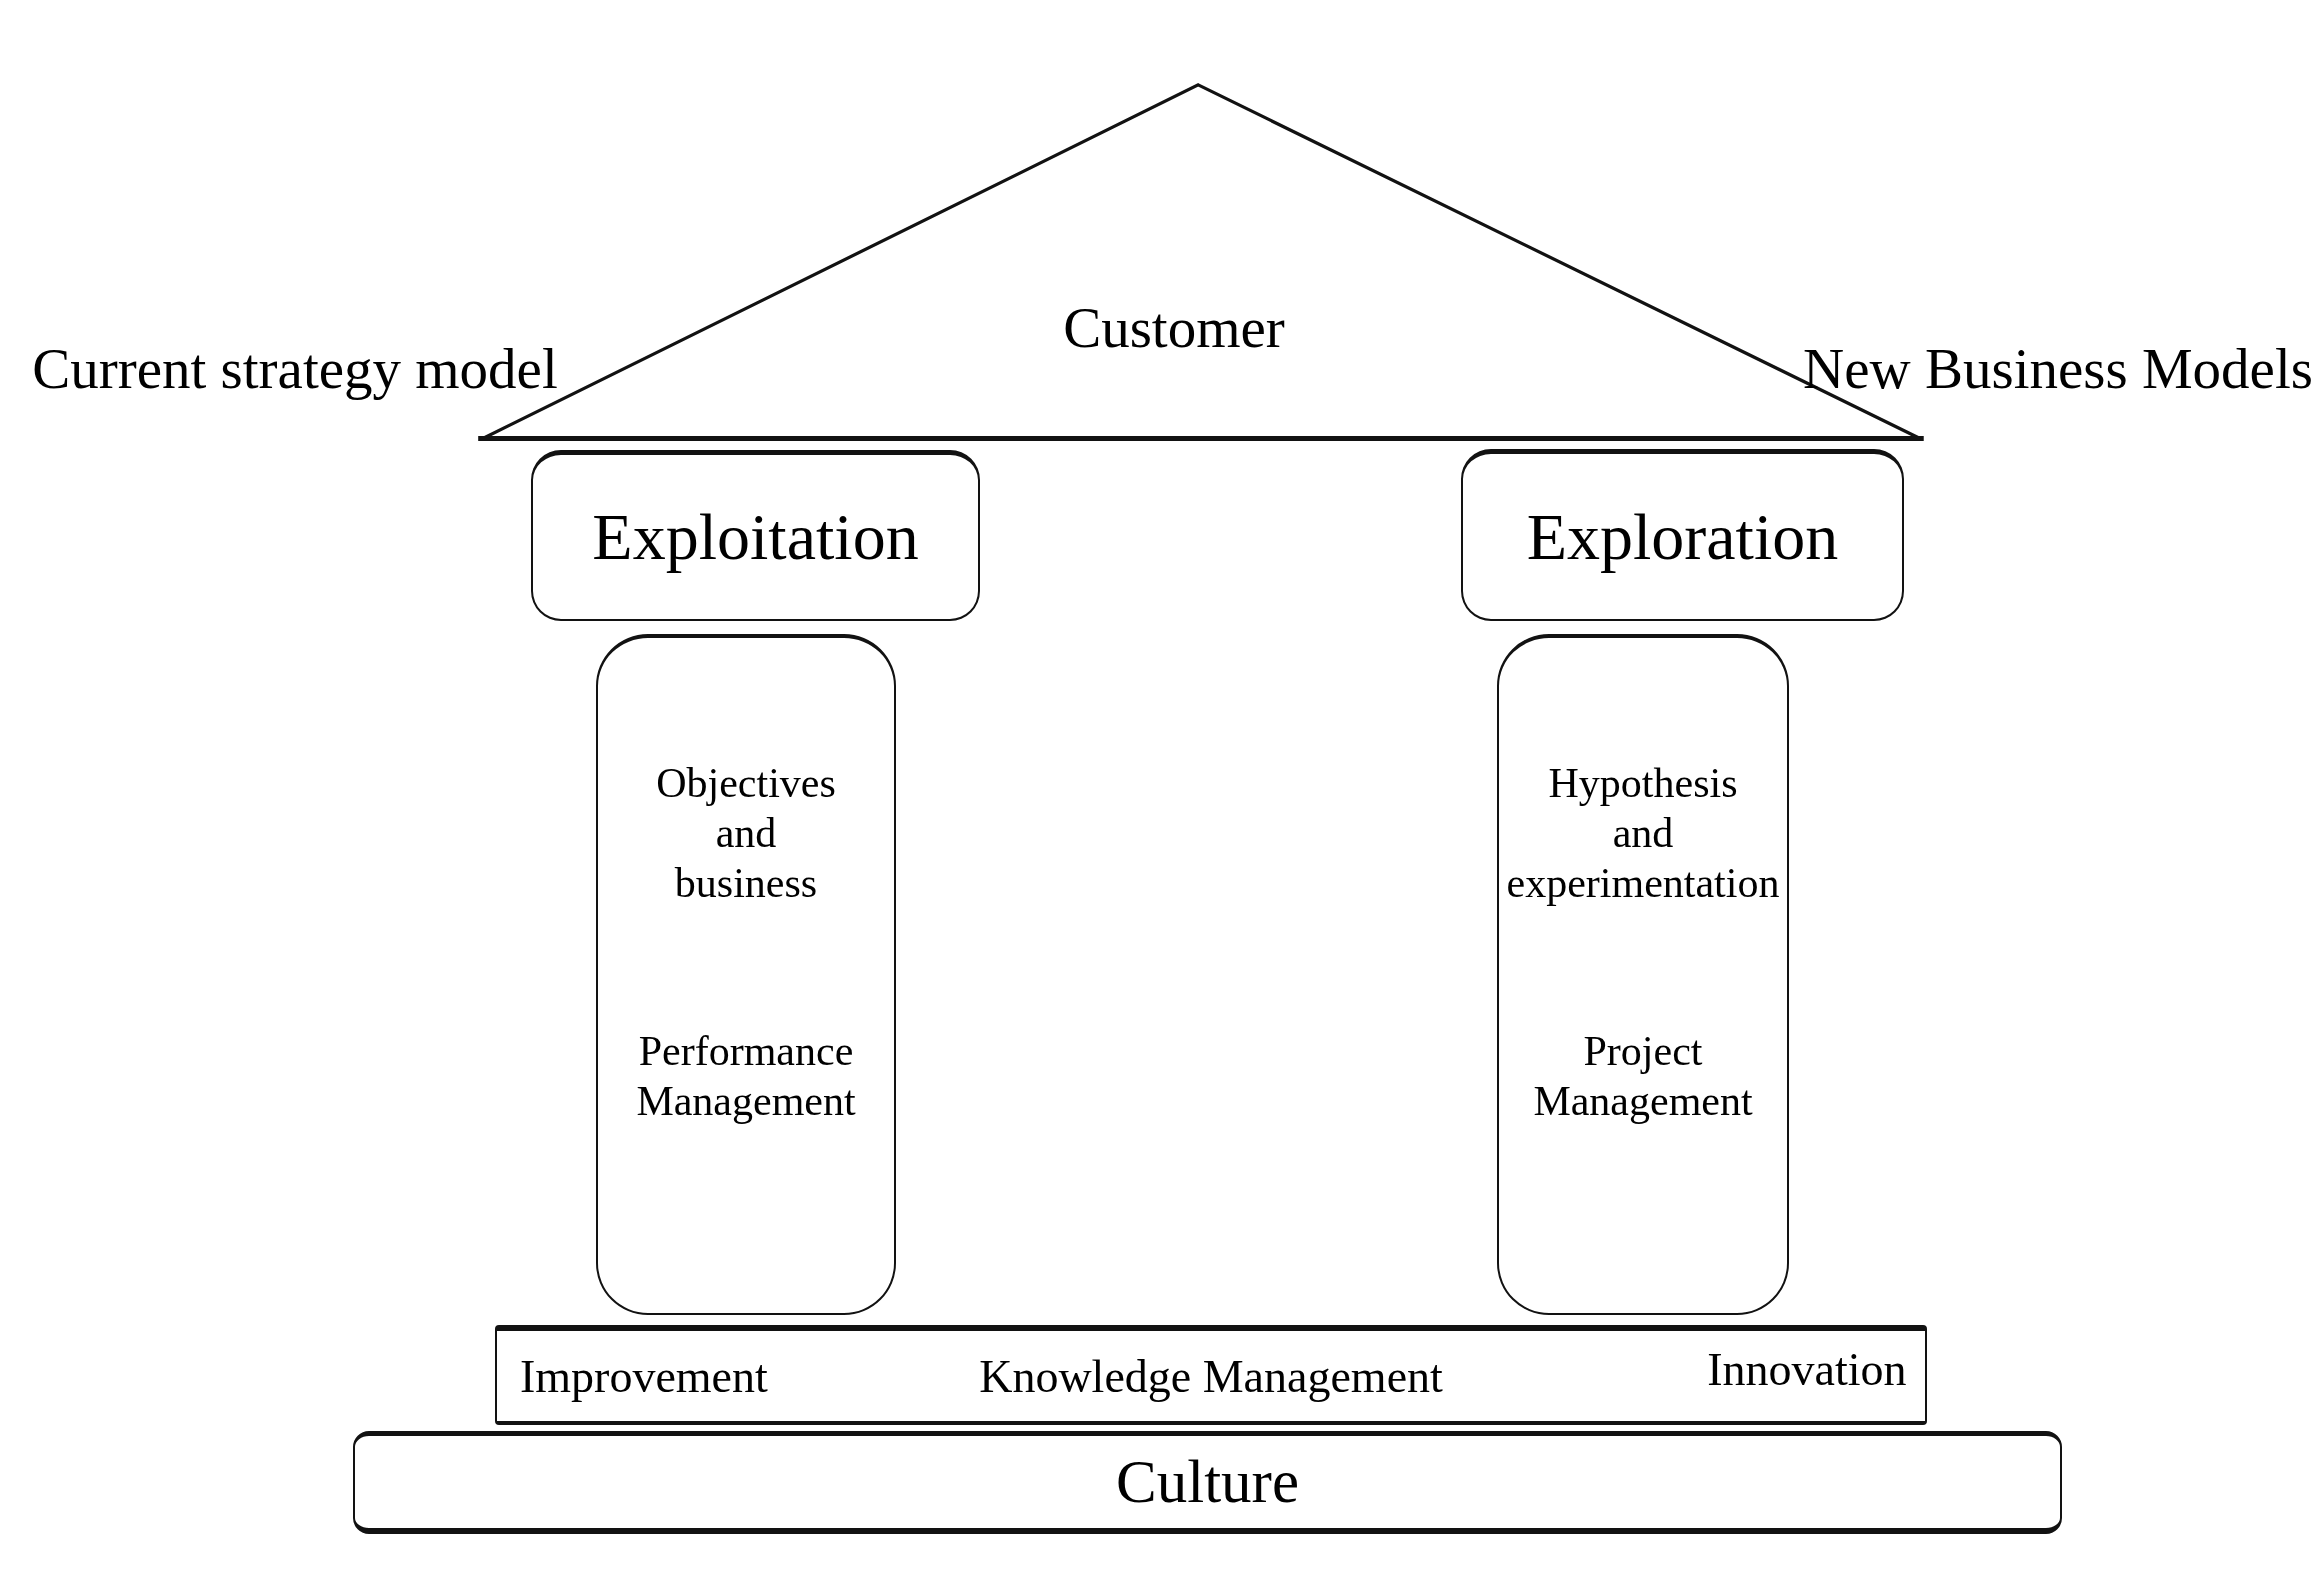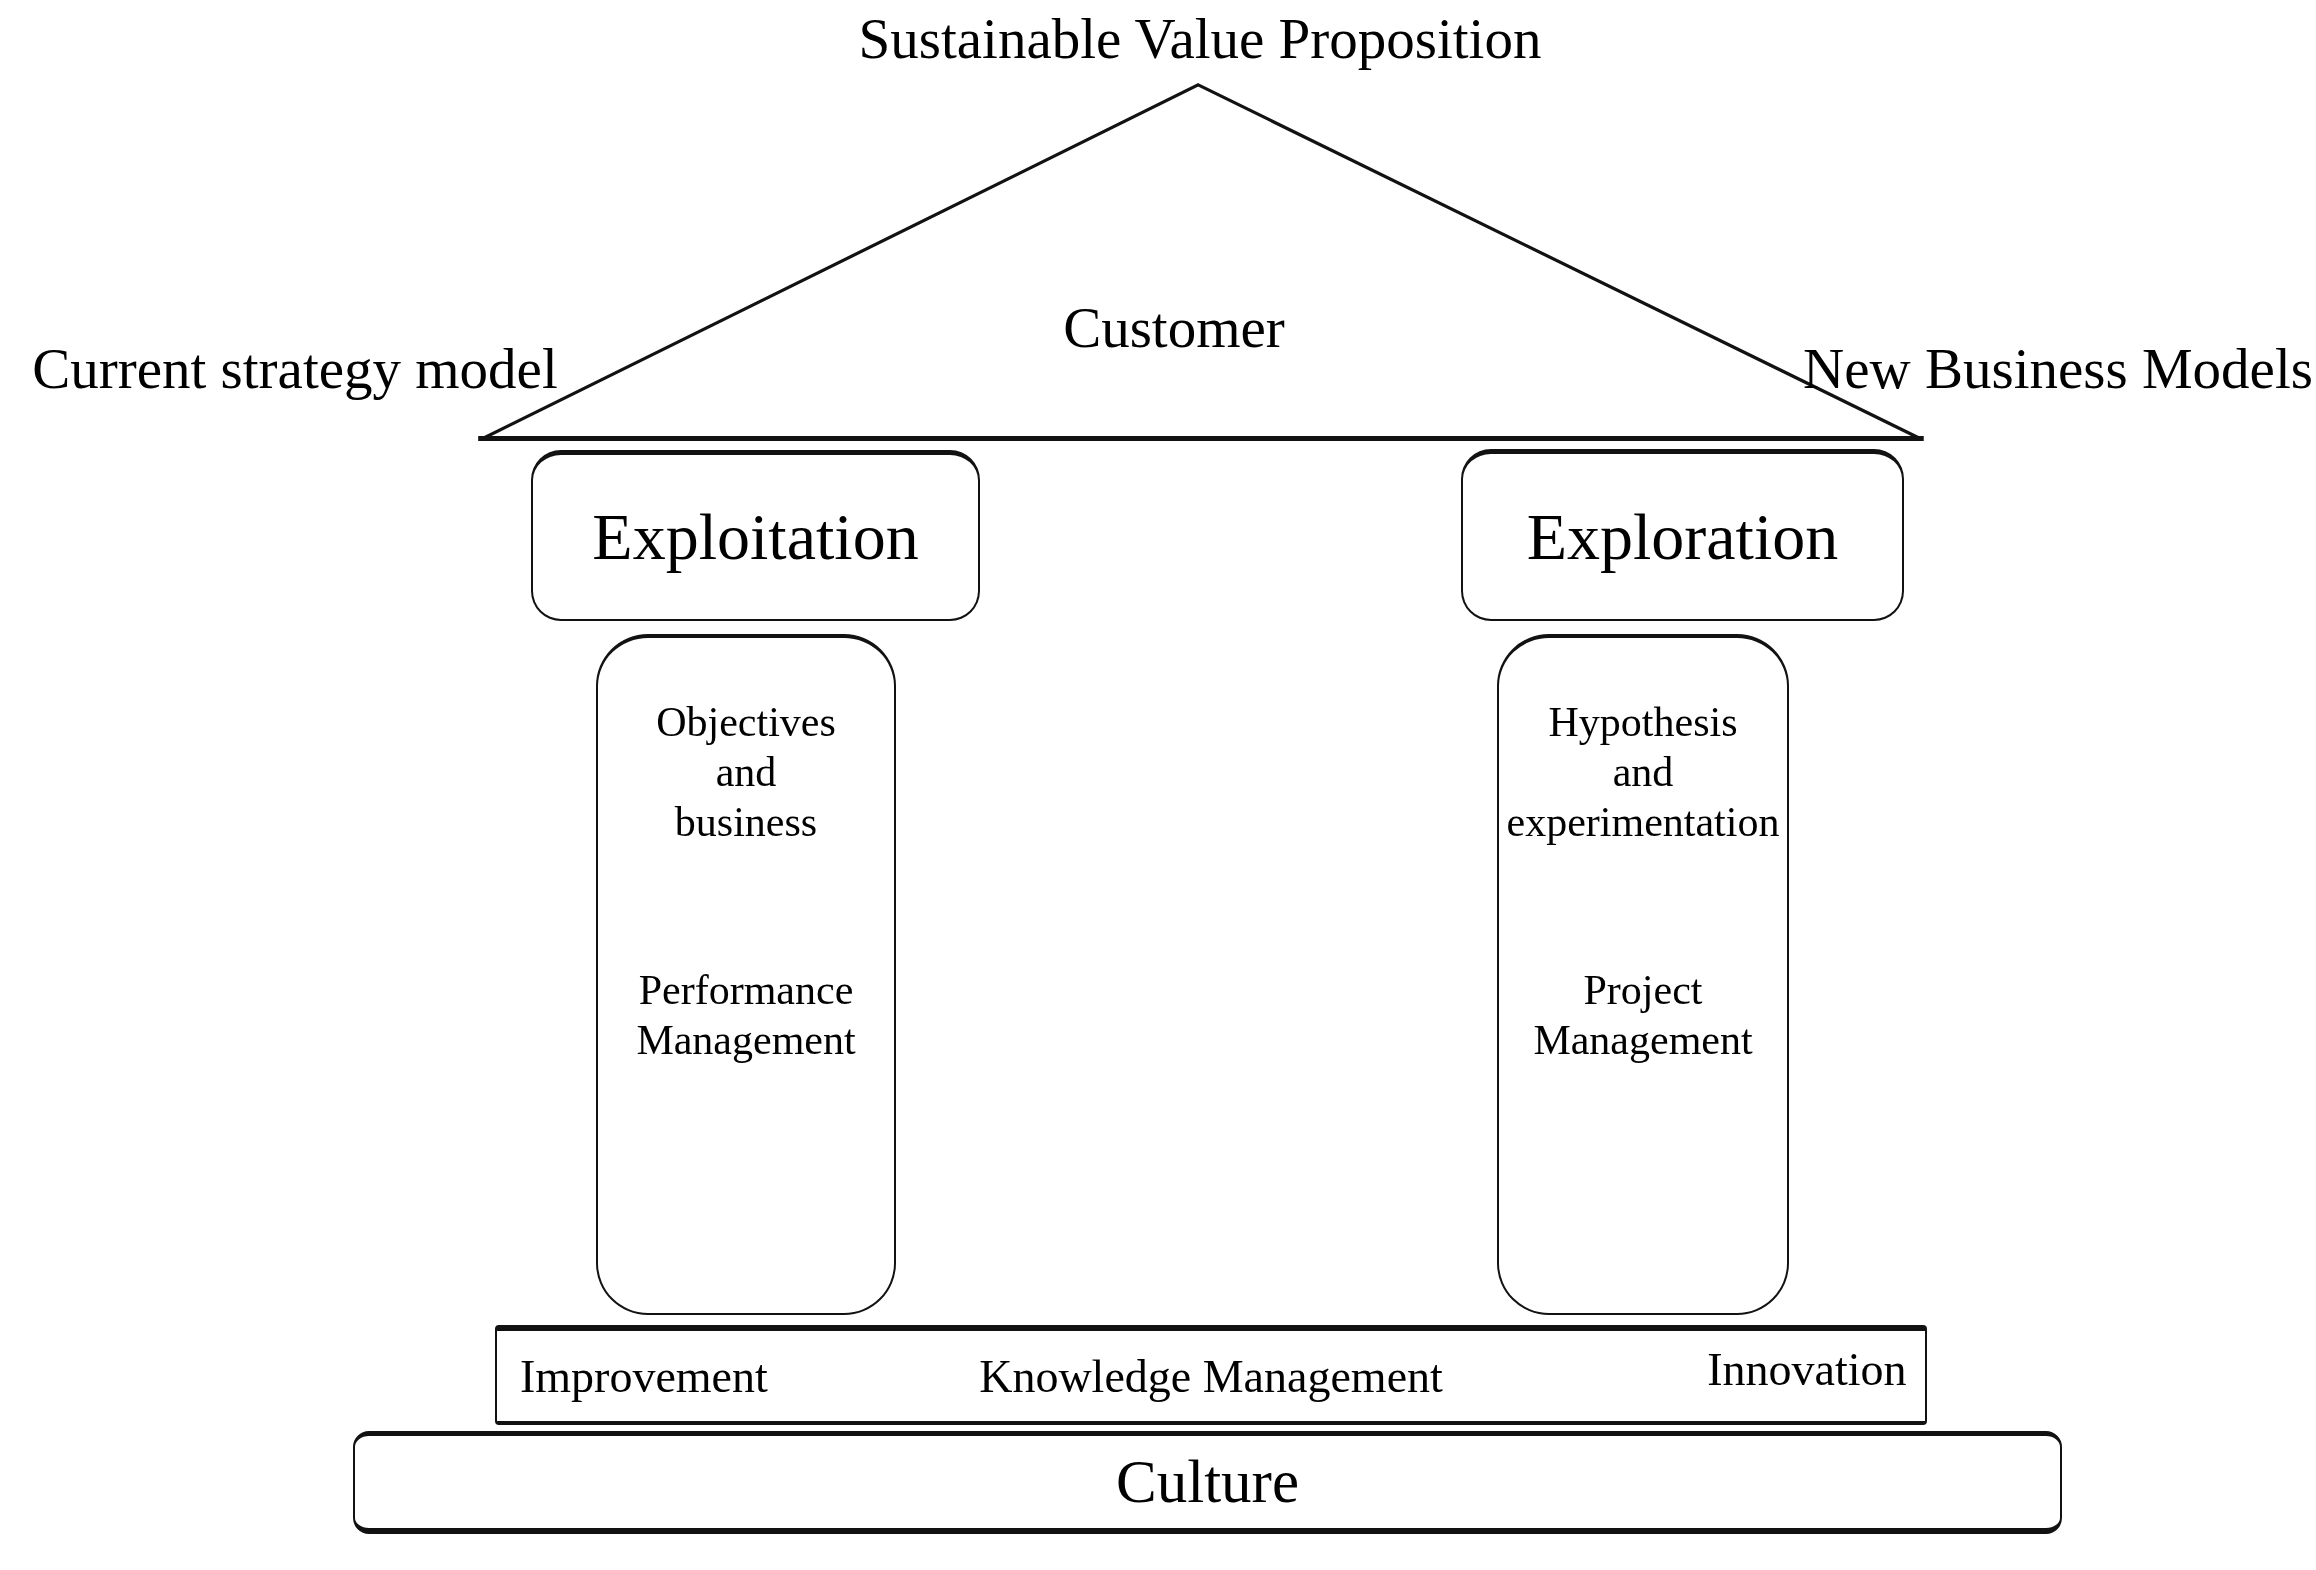--- a/index.html
+++ b/index.html
@@ -44,21 +44,21 @@
     border-top-width:4.6px;
     border-radius:52px;
     background:#fff;
     font-size:42px;
     line-height:50px;
     text-align:center;
     display:flex;flex-direction:column;align-items:center;
   }
   .pillar.left{left:596px;width:300px;}
   .pillar.right{left:1497px;width:292px;}
-  .pblock{margin-top:59px;}
+  .pblock{margin-top:120px;}
   .pblock.second{margin-top:118px;}
   .kbar{
     position:absolute;
     box-sizing:border-box;
     left:495px;top:1325px;width:1432px;height:100px;
     border:2.8px solid #121212;
     border-top-width:6.5px;
     border-bottom-width:4.6px;
     border-radius:4px;
     background:#fff;
@@ -88,21 +88,20 @@
 </head>
 <body>
 
 <div class="canvas">
 
   <svg class="roof-svg" width="2317" height="480" viewBox="0 0 2510 520">
     <polygon points="1298,92 2080,475 523,475" fill="#ffffff" stroke="#121212" stroke-width="3.5" stroke-linejoin="miter"></polygon>
     <line x1="518" y1="475" x2="2084" y2="475" stroke="#121212" stroke-width="5.5"></line>
   </svg>
 
-  <div class="big-label title">Sustainable Value Proposition</div>
 
   <div class="big-label customer">Customer</div>
 
   <div class="big-label label-left">Current strategy model</div>
 
   <div class="big-label label-right">New Business Models</div>
 
   <div class="hbox exploitation">
     <span>Exploitation</span>
   </div>

